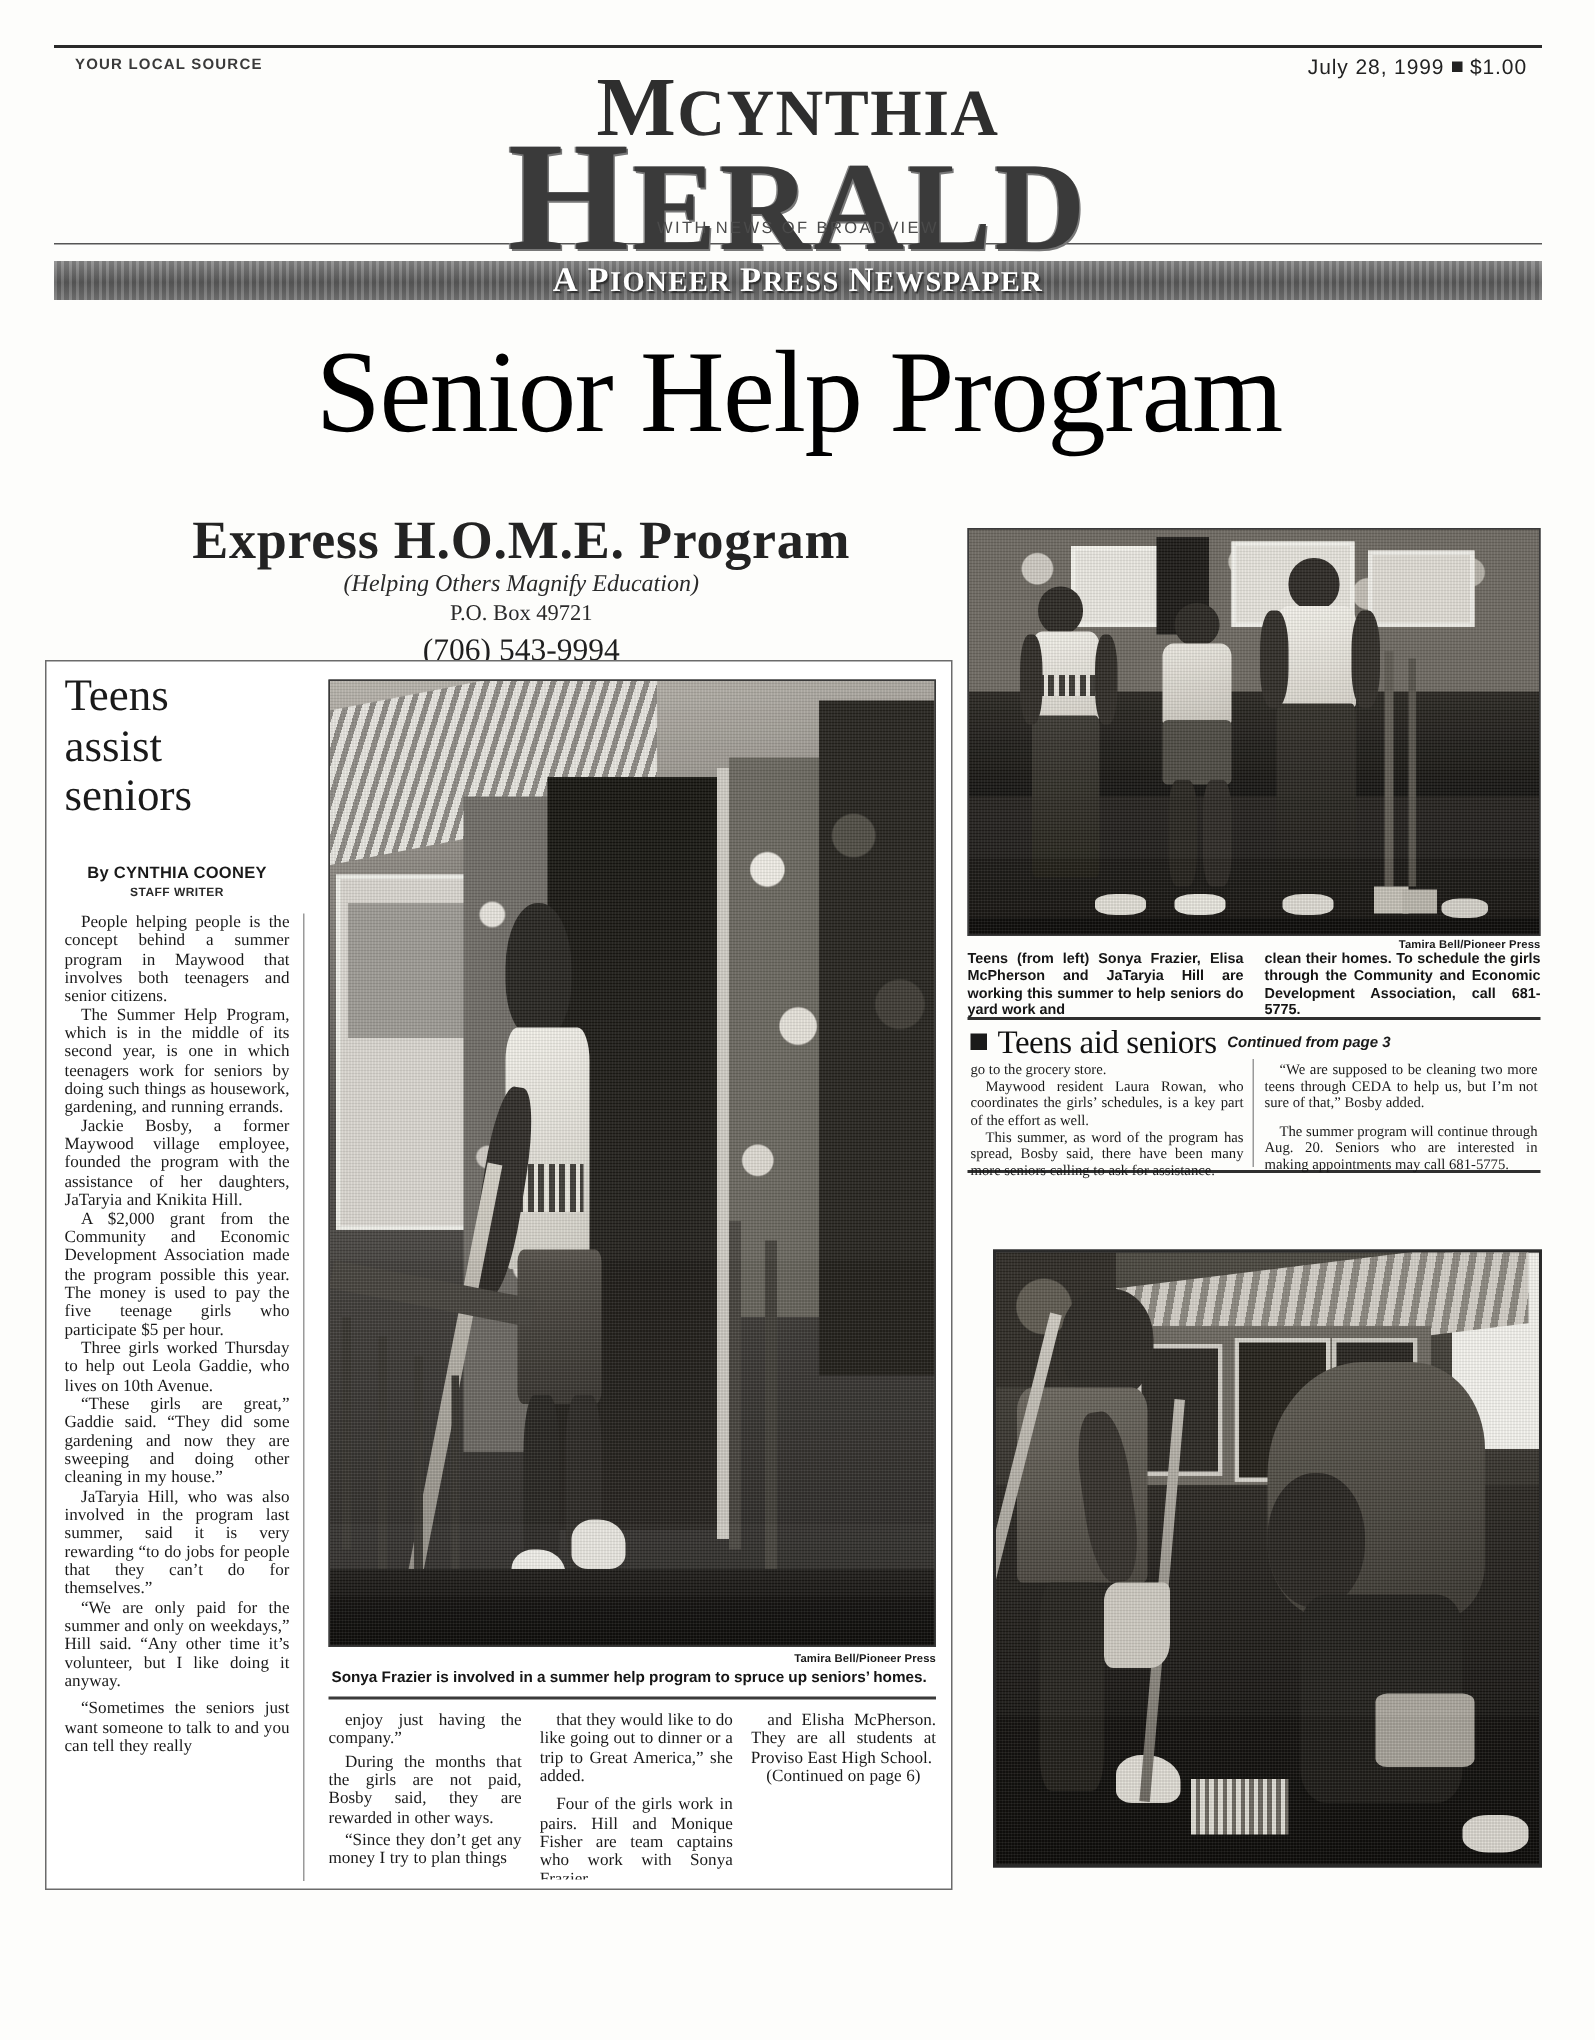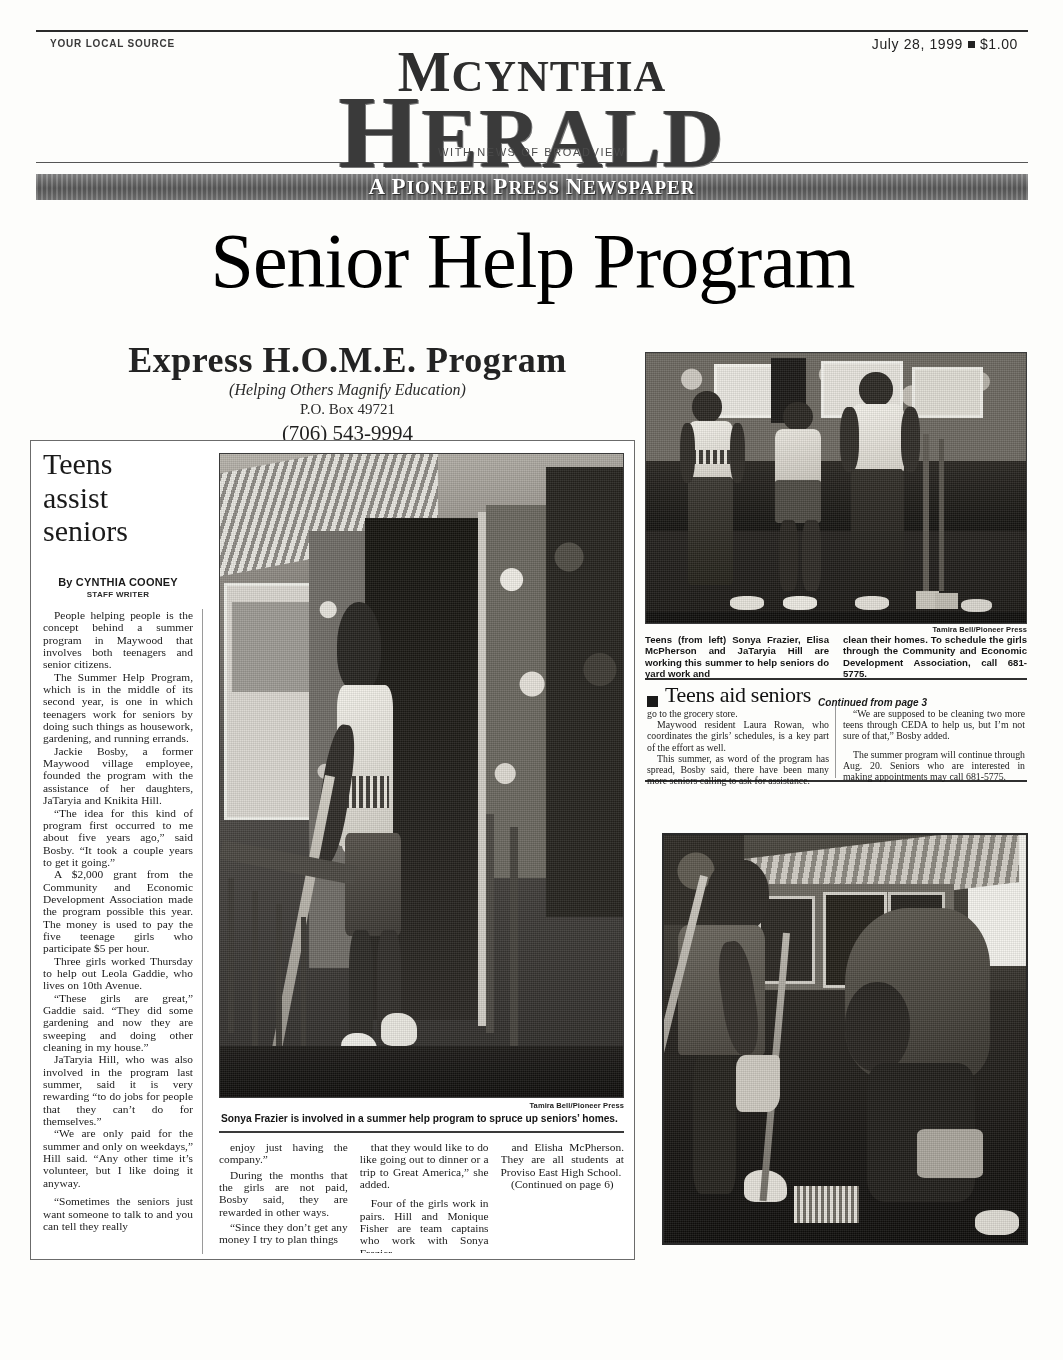--- a/index.html
+++ b/index.html
@@ -323,21 +323,21 @@
     left: 645px; top: 678px;
     width: 382px; height: 104px;
     border-top: 2px solid #2f2f2f;
     border-bottom: 2px solid #2f2f2f;
     box-sizing: border-box;
   }
   .cont-head {
     position: absolute;
     left: 2px; top: 2px;
     display: flex;
-    align-items: flex-end;
+    align-items: center;
     gap: 7px;
   }
   .cont-sq {
     width: 11px; height: 11px;
     background: #1a1a1a;
     display: inline-block;
     position: relative;
     top: -1px;
   }
   .cont-title {
@@ -449,21 +449,20 @@
       <div class="byline-name">By CYNTHIA COONEY</div>
       <div class="byline-role">STAFF WRITER</div>
     </div>
 
     <div class="vsep" style="left:171px;"></div>
 
     <div class="col-left body-text">
       <p>People helping people is the concept behind a summer program in Maywood that involves both teenagers and senior citizens.</p>
       <p>The Summer Help Program, which is in the middle of its second year, is one in which teenagers work for seniors by doing such things as housework, gardening, and running errands.</p>
       <p>Jackie Bosby, a former Maywood village employee, founded the program with the assistance of her daughters, JaTaryia and Knikita Hill.</p>
-      <p>“The idea for this kind of program first occurred to me about five years ago,” said Bosby. “It took a couple years to get it going.”</p>
       <p>A $2,000 grant from the Community and Economic Development Association made the program possible this year. The money is used to pay the five teenage girls who participate $5 per hour.</p>
       <p>Three girls worked Thursday to help out Leola Gaddie, who lives on 10th Avenue.</p>
       <p>“These girls are great,” Gaddie said. “They did some gardening and now they are sweeping and doing other cleaning in my house.”</p>
       <p>JaTaryia Hill, who was also involved in the program last summer, said it is very rewarding “to do jobs for people that they can’t do for themselves.”</p>
       <p>“We are only paid for the summer and only on weekdays,” Hill said. “Any other time it’s volunteer, but I like doing it anyway.</p>
       <p style="margin-top:6px;">“Sometimes the seniors just want someone to talk to and you can tell they really</p>
     </div>
 
     <div class="photo photo-main grain">
       <div class="ph-sky" style="background:linear-gradient(175deg,#b9b5ad 0%,#8e8a83 18%,#4e4b47 45%,#2a2825 100%);"></div>

